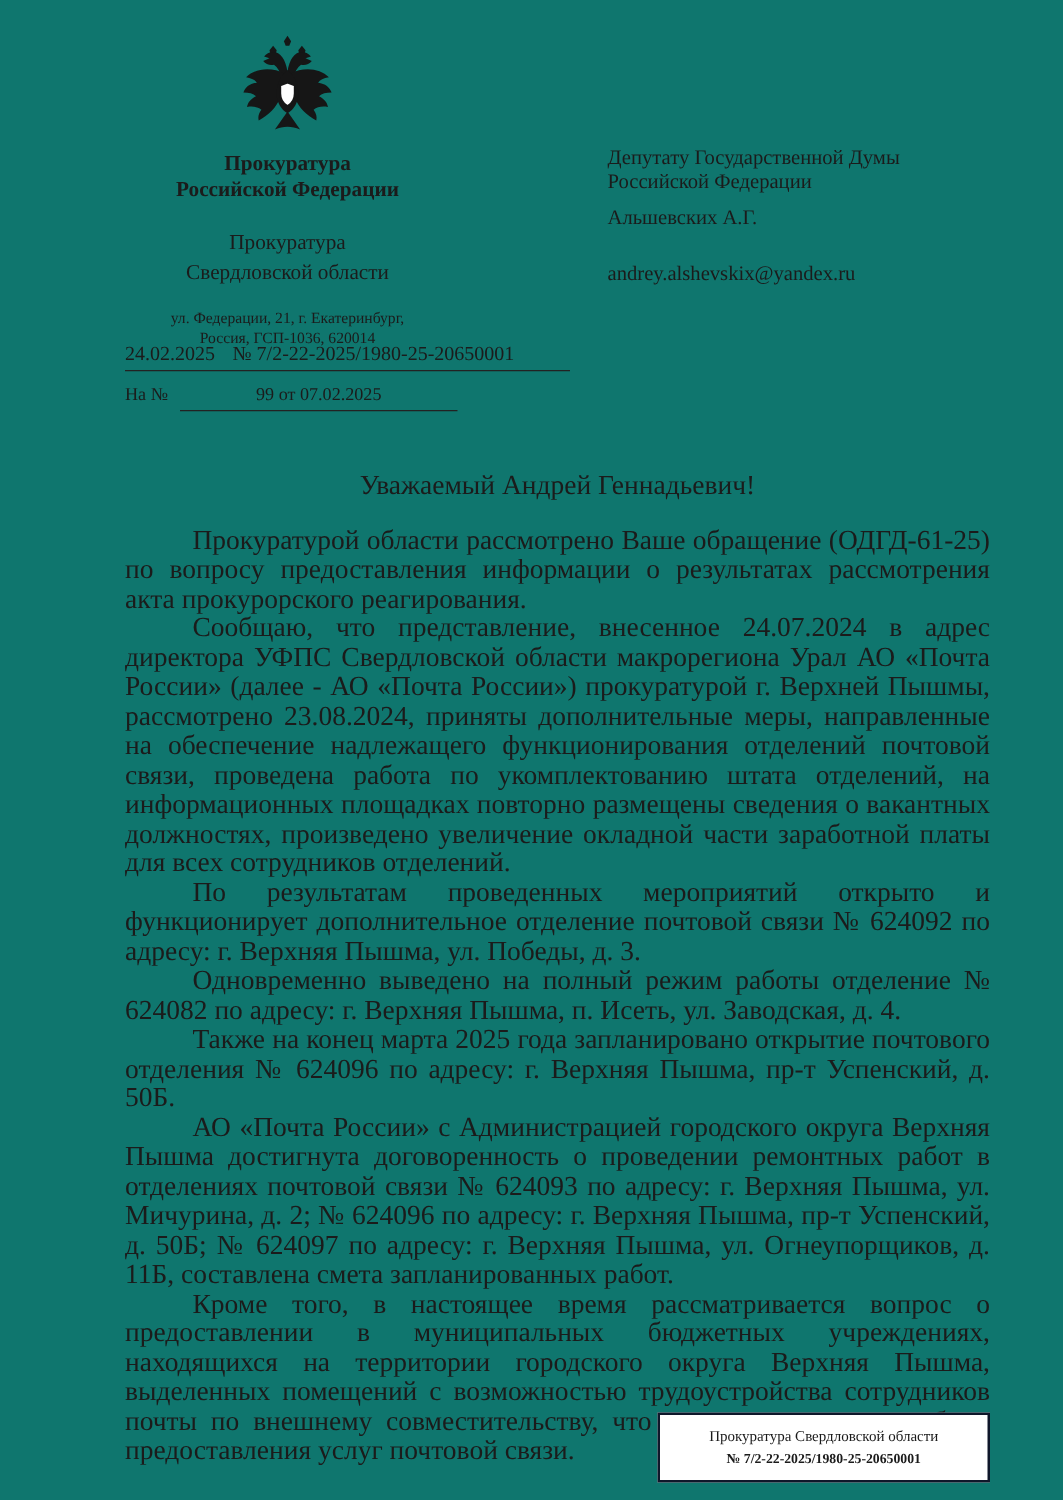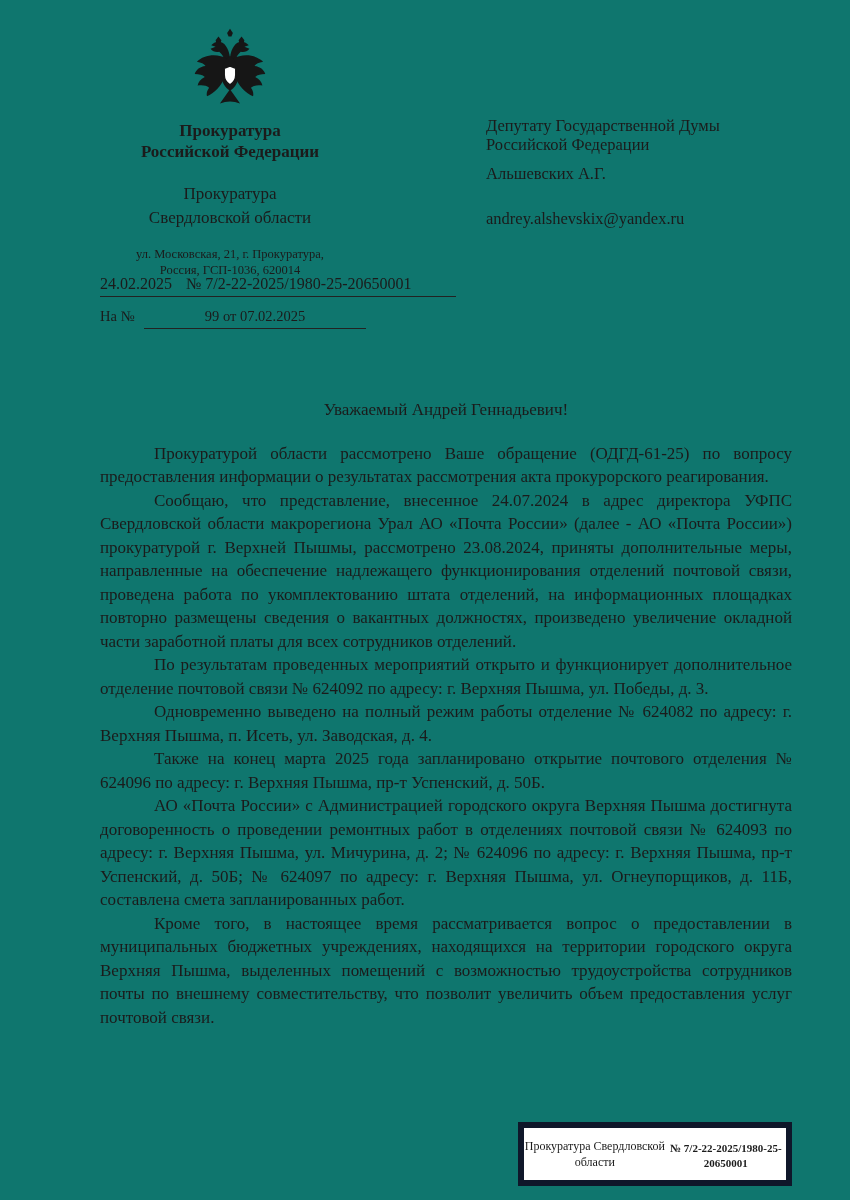--- a/index.html
+++ b/index.html
@@ -40,34 +40,34 @@
   }
   
   .recipient{
     position:absolute;left:486px;top:116px;width:310px;
     font-size:16.5px;line-height:19px;
   }
   .recipient .rc-name{margin-top:10px;}
   .recipient .rc-email{margin-top:26px;}
   
   .letter-body{
-    position:absolute;left:100px;top:398px;width:692px;
-    font-size:17px;line-height:23.5px;
+    position:absolute;left:100px;top:376px;width:692px;
+    font-size:22px;line-height:23.5px;
   }
   .salutation{
     text-align:center;margin:0 0 20px 0;
   }
   .letter-body p.par{
     margin:0;text-align:justify;text-indent:54px;
   }
   
   .stamp{
     position:absolute;right:58px;bottom:14px;width:262px;height:52px;
-    border:6px solid #0f172a;
-    display:flex;flex-direction:row;justify-content:center;align-items:center;
+    border:2px solid #0f172a;
+    display:flex;flex-direction:column;justify-content:center;align-items:center;
     text-align:center;background:#fff;
   }
   .stamp .st1{font-size:12px;line-height:16px;}
   .stamp .st2{font-size:11px;line-height:15px;margin-top:3px;font-weight:bold;}
 </style>
 </head>
 <body>
 
 <div class="page">
 
@@ -88,21 +88,21 @@
     </svg>
     <div class="org-main">
       <div>Прокуратура</div>
       <div>Российской Федерации</div>
     </div>
     <div class="org-sub">
       <div>Прокуратура</div>
       <div>Свердловской области</div>
     </div>
     <div class="org-addr">
-      <div>ул. Московская, 21, г. Прокуратура,</div>
+      <div>ул. Федерации, 21, г. Екатеринбург,</div>
       <div>Россия, ГСП-1036, 620014</div>
     </div>
   </div>
 
   <div class="date-line">
     <span>24.02.2025</span>
     <span class="num-prefix">№</span>
     <span>7/2-22-2025/1980-25-20650001</span>
   </div>
 

